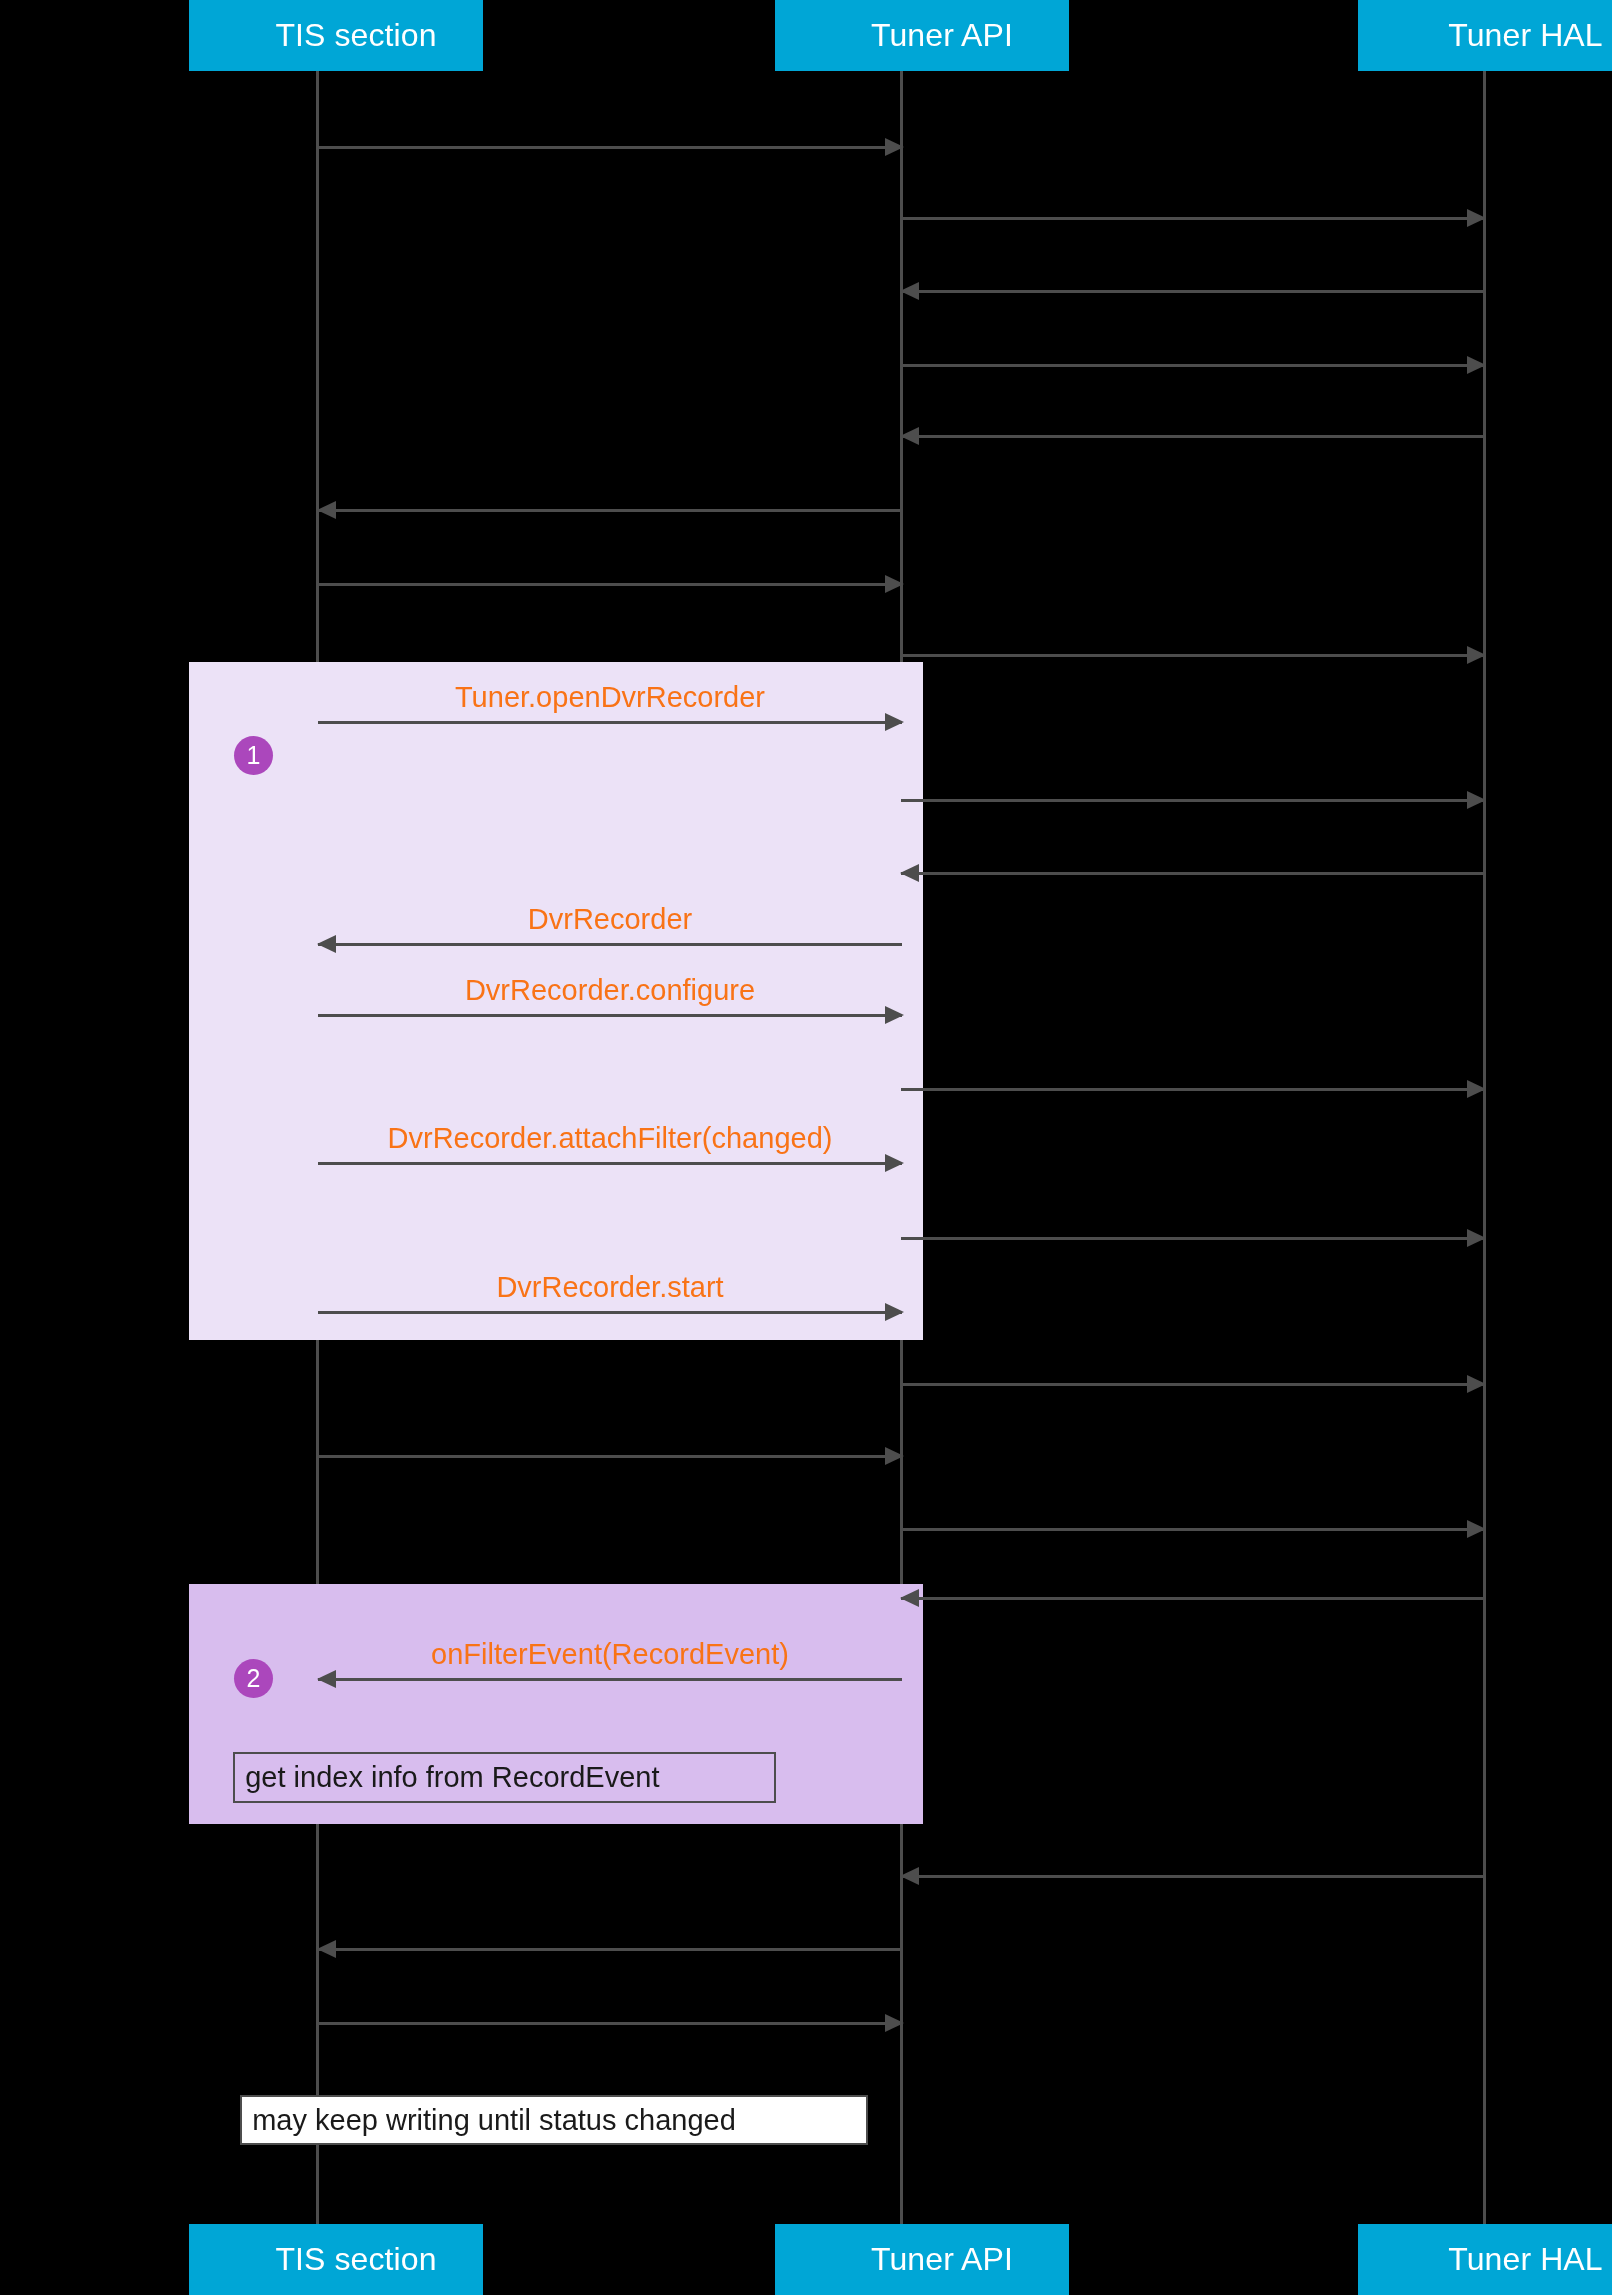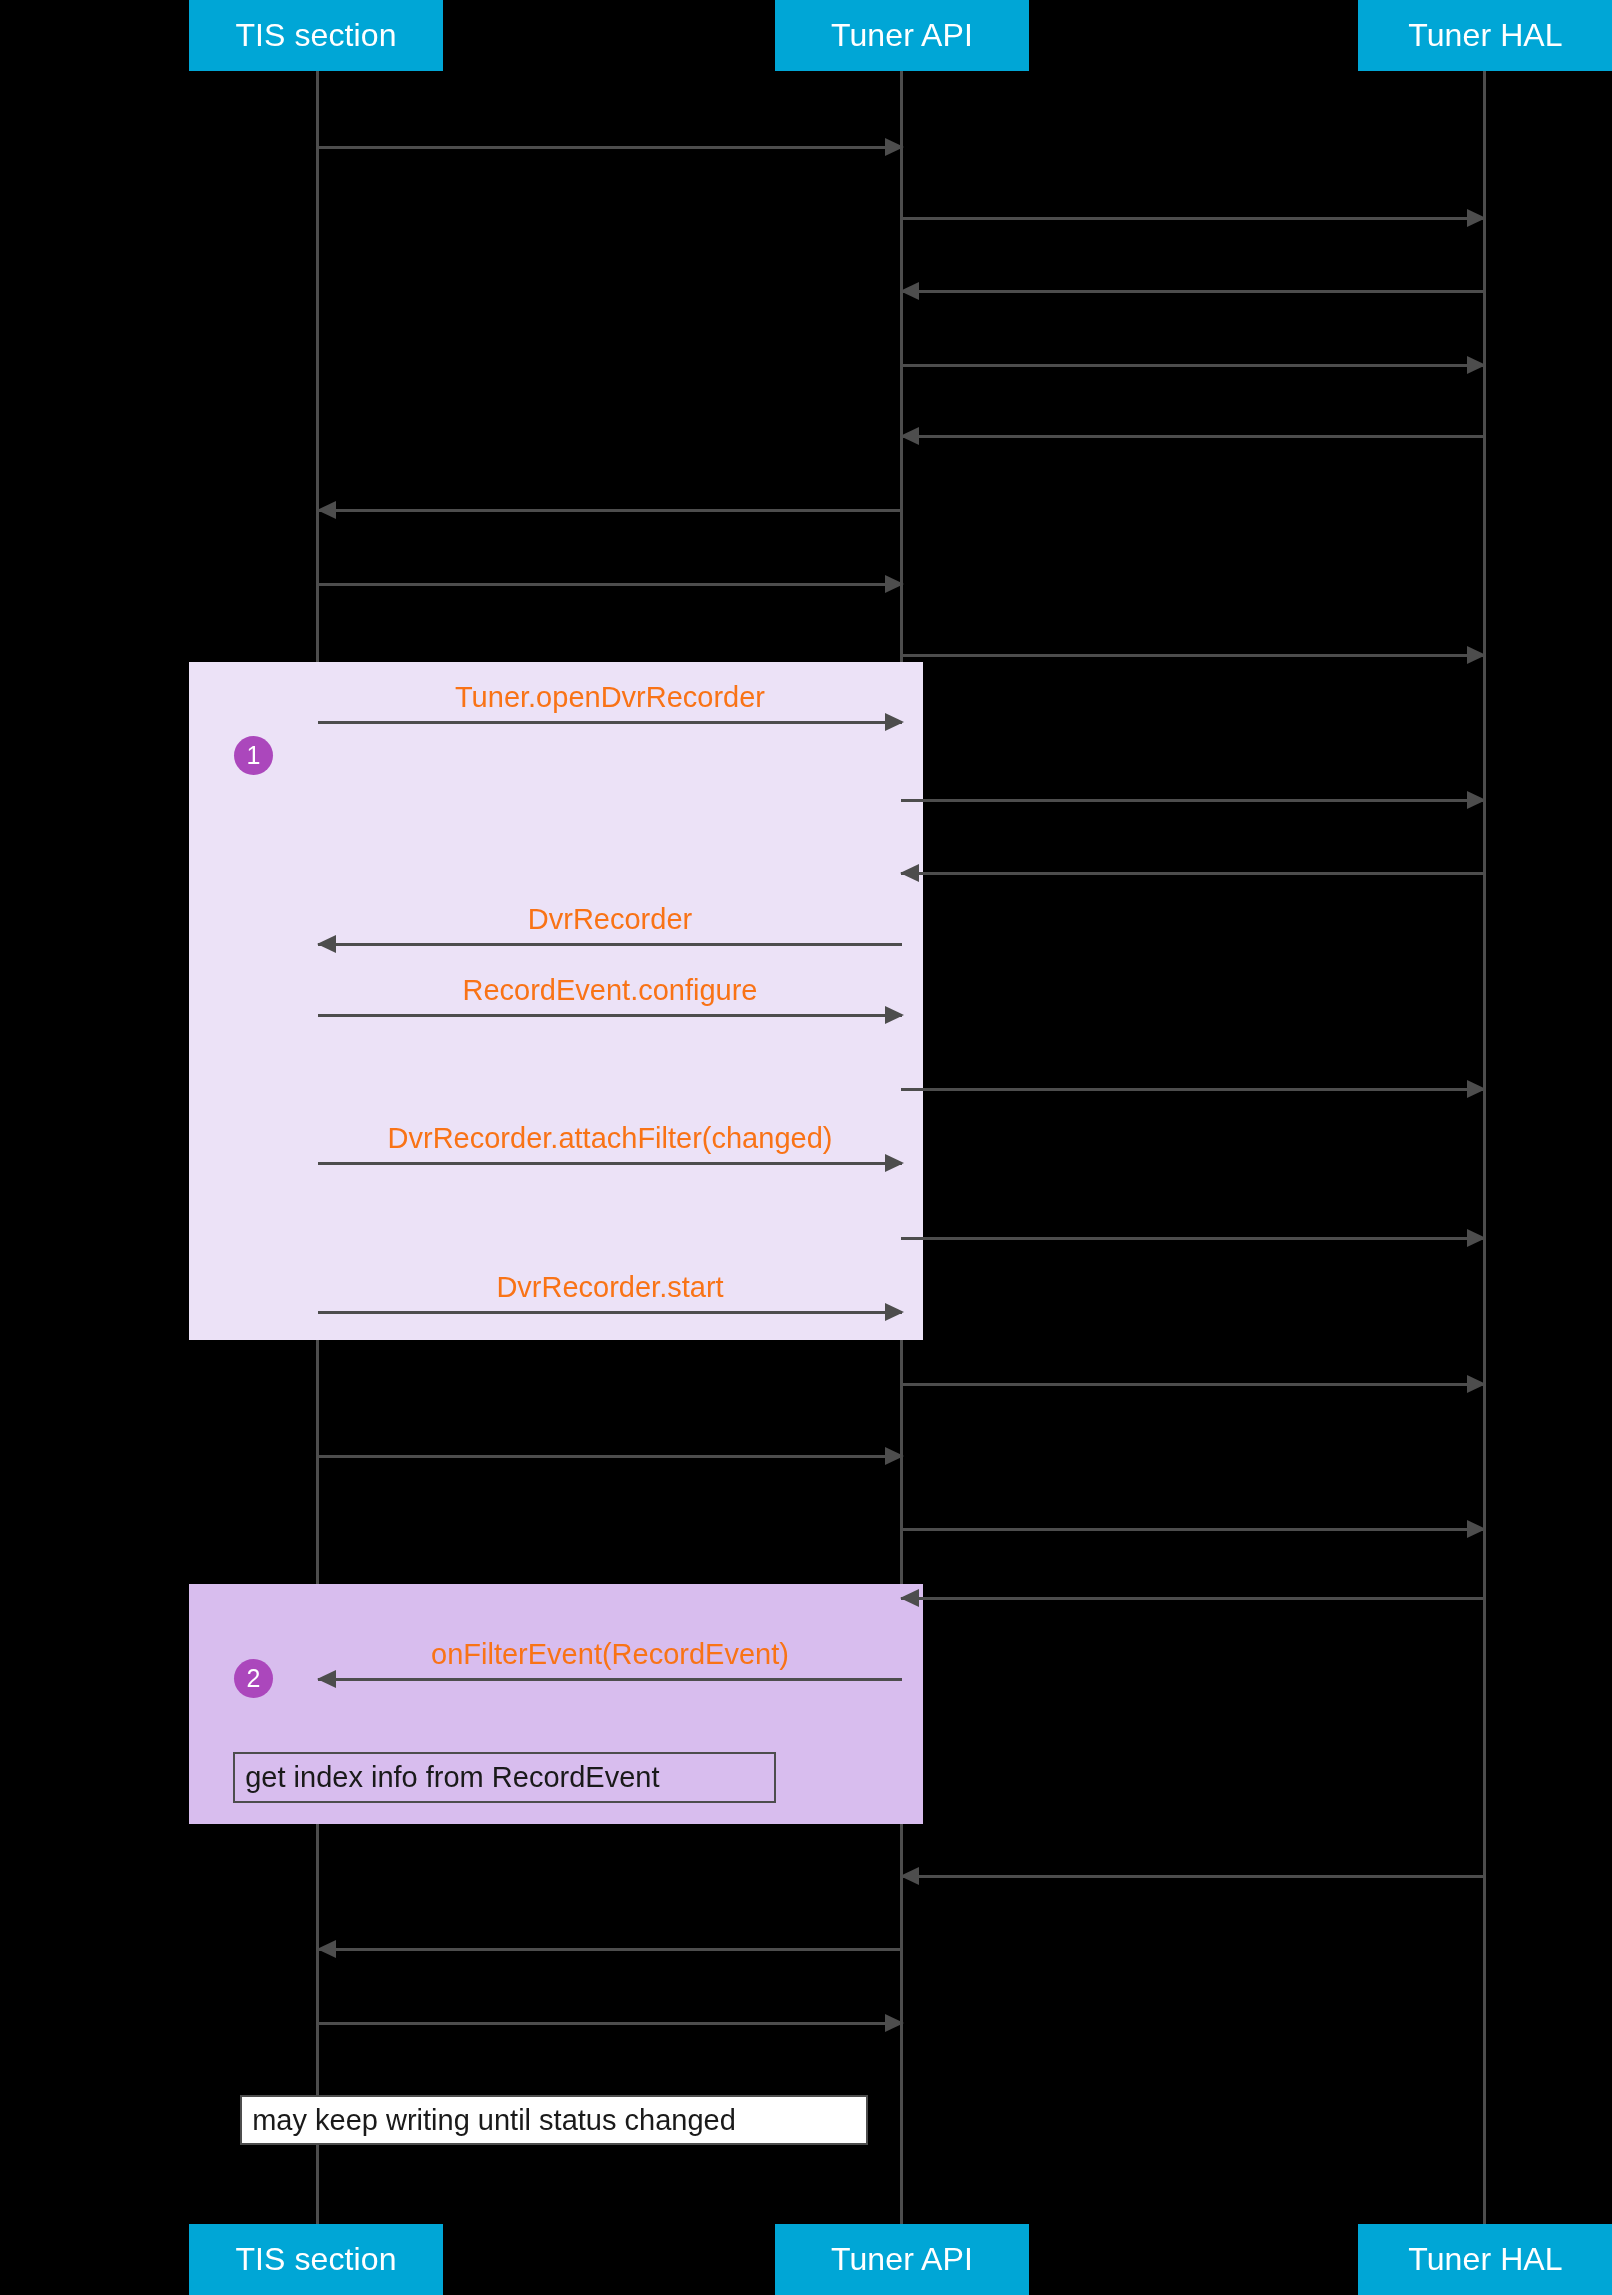--- a/index.html
+++ b/index.html
@@ -27,20 +27,21 @@
     position: absolute;
     background: #00a6d6;
     color: #ffffff;
     display: flex;
     align-items: center;
     justify-content: center;
     font-size: 32px;
     letter-spacing: 0.1px;
     white-space: nowrap;
     font-family: "Liberation Sans", sans-serif;
+    padding-left: 40px;
   }
   
   .group-box {
     position: absolute;
     box-sizing: border-box;
   }
   .group-badge {
     position: absolute;
     width: 39px;
     height: 39px;
@@ -208,21 +209,21 @@
 
   <div class="msg left" style="left:318px; top:943px; width:584px;">
     <div class="line"></div>
     <div class="head"></div>
     <div class="label">DvrRecorder</div>
   </div>
 
   <div class="msg right" style="left:318px; top:1014px; width:584px;">
     <div class="line"></div>
     <div class="head"></div>
-    <div class="label">RecordEvent.configure</div>
+    <div class="label">DvrRecorder.configure</div>
   </div>
 
   <div class="msg right" style="left:901px; top:1088px; width:583px;">
     <div class="line"></div>
     <div class="head"></div>
     <div class="label"></div>
   </div>
 
   <div class="msg right" style="left:318px; top:1162px; width:584px;">
     <div class="line"></div>

